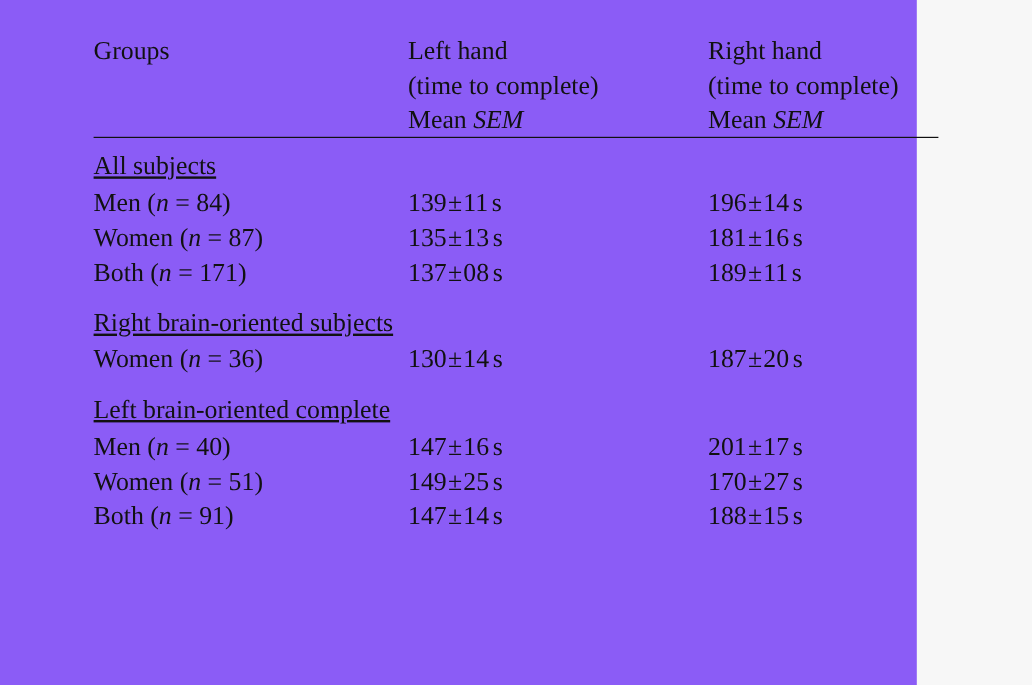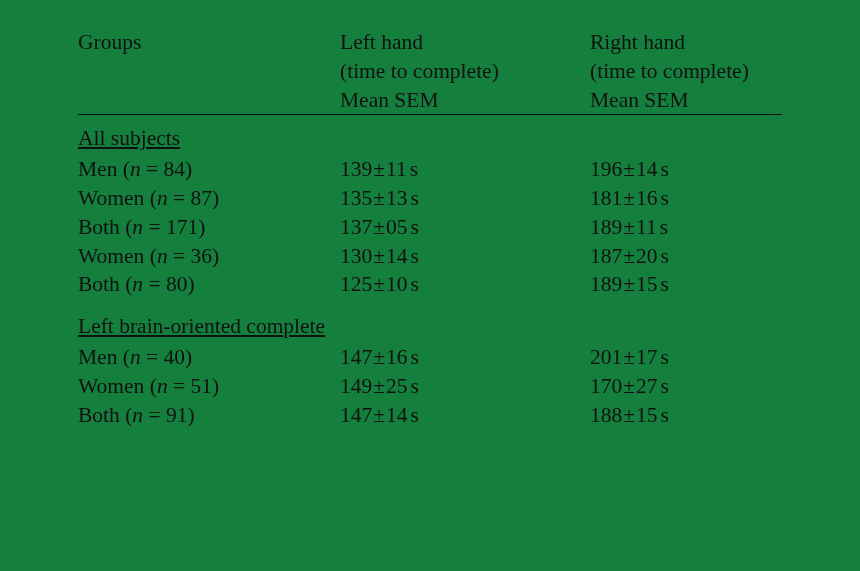--- a/index.html
+++ b/index.html
@@ -9,23 +9,23 @@
   body {
     width: 860px;
     height: 571px;
     background: #f7f7f7;
     font-family: "Liberation Serif", "DejaVu Serif", serif;
     color: #111111;
     overflow: hidden;
   }
   .sheet {
     position: relative;
-    width: 860px;
+    width: 764px;
     height: 571px;
-    background: #15803d;
+    background: #8b5cf6;
     box-sizing: border-box;
     padding: 28px 78px 0 78px;
   }
   table.data {
     width: 704px;
     border-collapse: collapse;
     font-size: 21.5px;
     line-height: 1.34;
   }
   table.data th,
@@ -40,20 +40,21 @@
   col.c-right { width: 192px; }
 
   thead th {
     padding-bottom: 5px;
   }
   .hdr-line {
     display: block;
     white-space: nowrap;
   }
   .sem {
+    font-style: italic;
     margin-top: 24px;
   }
   thead tr.rule-row td {
     padding: 0;
     height: 0;
   }
   .rule {
     border-top: 1.6px solid #111111;
     height: 0;
     font-size: 0;
@@ -127,33 +128,31 @@
         <td><span>139</span><span class="pm">±</span><span>11</span><span class="unit">s</span></td>
         <td><span>196</span><span class="pm">±</span><span>14</span><span class="unit">s</span></td>
       </tr>
       <tr>
         <td class="indent"><span>Women (</span><span class="italic-n">n</span><span> = 87)</span></td>
         <td><span>135</span><span class="pm">±</span><span>13</span><span class="unit">s</span></td>
         <td><span>181</span><span class="pm">±</span><span>16</span><span class="unit">s</span></td>
       </tr>
       <tr>
         <td class="indent"><span>Both (</span><span class="italic-n">n</span><span> = 171)</span></td>
-        <td><span>137</span><span class="pm">±</span><span>05</span><span class="unit">s</span></td>
+        <td><span>137</span><span class="pm">±</span><span>08</span><span class="unit">s</span></td>
         <td><span>189</span><span class="pm">±</span><span>11</span><span class="unit">s</span></td>
       </tr>
 
+      <tr class="section-head">
+        <td colspan="3">Right brain-oriented subjects</td>
+      </tr>
       <tr>
         <td class="indent"><span>Women (</span><span class="italic-n">n</span><span> = 36)</span></td>
         <td><span>130</span><span class="pm">±</span><span>14</span><span class="unit">s</span></td>
         <td><span>187</span><span class="pm">±</span><span>20</span><span class="unit">s</span></td>
-      </tr>
-      <tr>
-        <td class="indent"><span>Both (</span><span class="italic-n">n</span><span> = 80)</span></td>
-        <td><span>125</span><span class="pm">±</span><span>10</span><span class="unit">s</span></td>
-        <td><span>189</span><span class="pm">±</span><span>15</span><span class="unit">s</span></td>
       </tr>
 
       <tr class="section-head">
         <td colspan="3">Left brain-oriented complete</td>
       </tr>
       <tr>
         <td class="indent"><span>Men (</span><span class="italic-n">n</span><span> = 40)</span></td>
         <td><span>147</span><span class="pm">±</span><span>16</span><span class="unit">s</span></td>
         <td><span>201</span><span class="pm">±</span><span>17</span><span class="unit">s</span></td>
       </tr>

